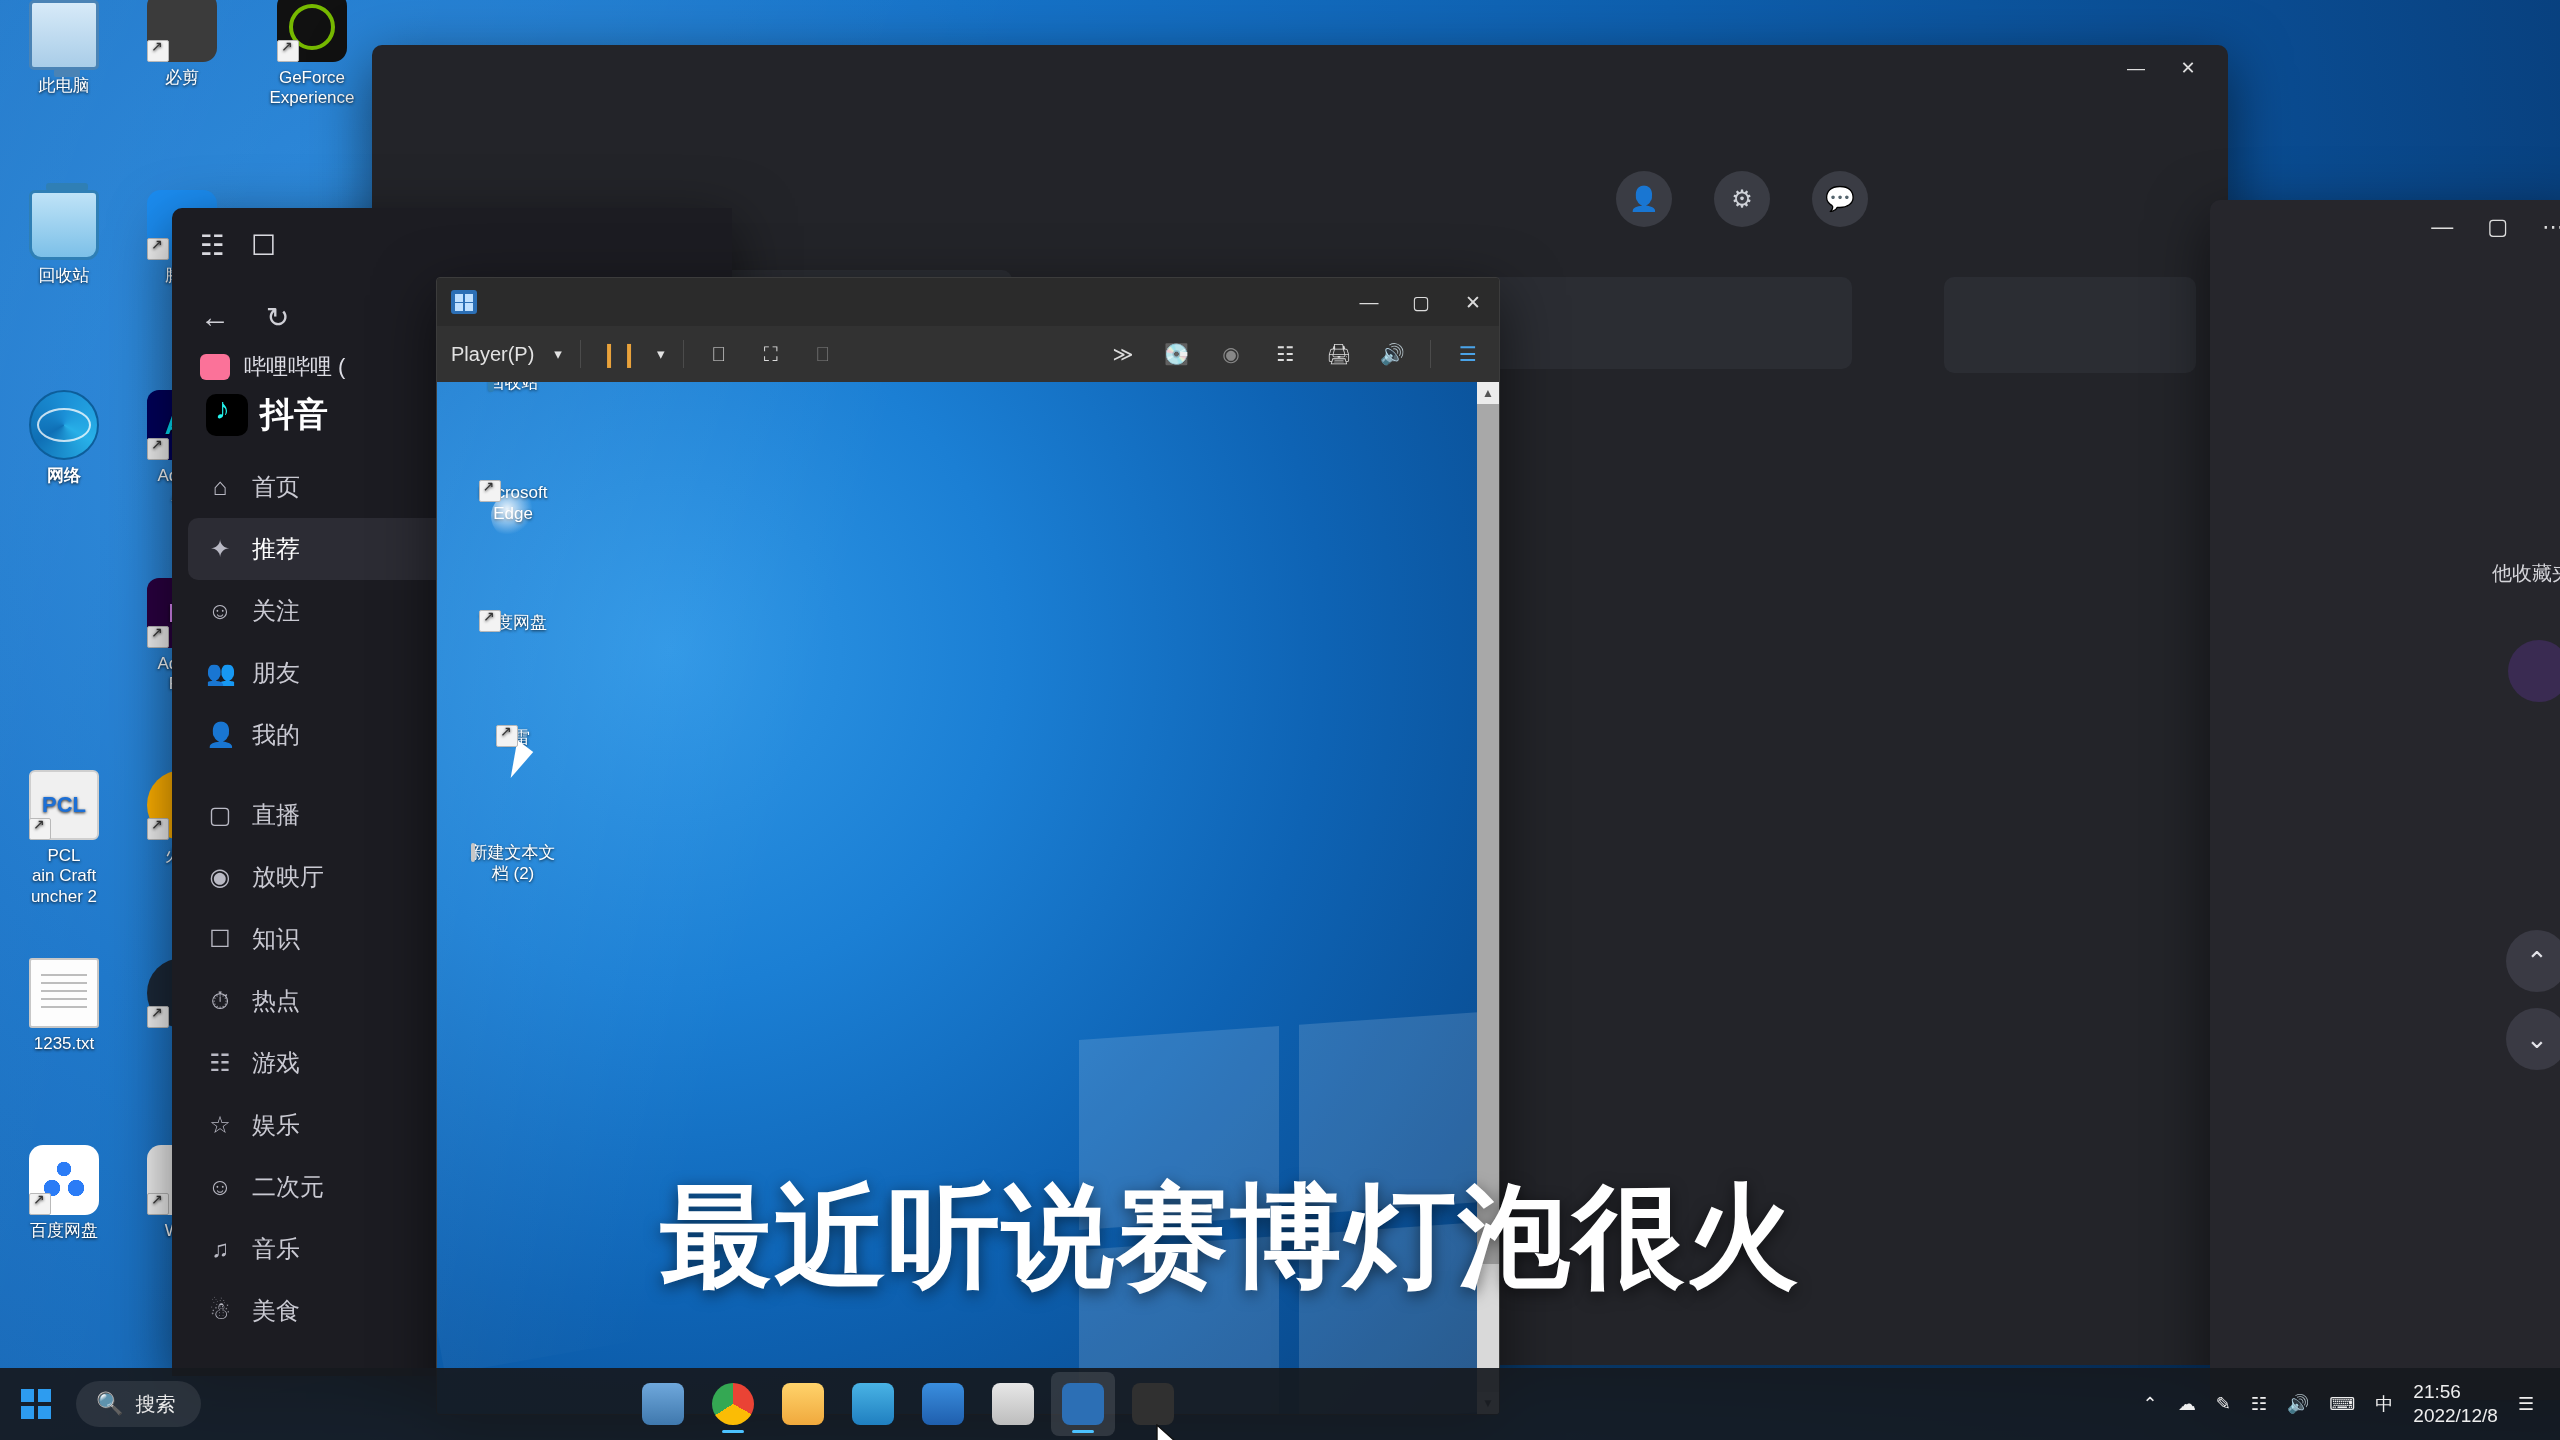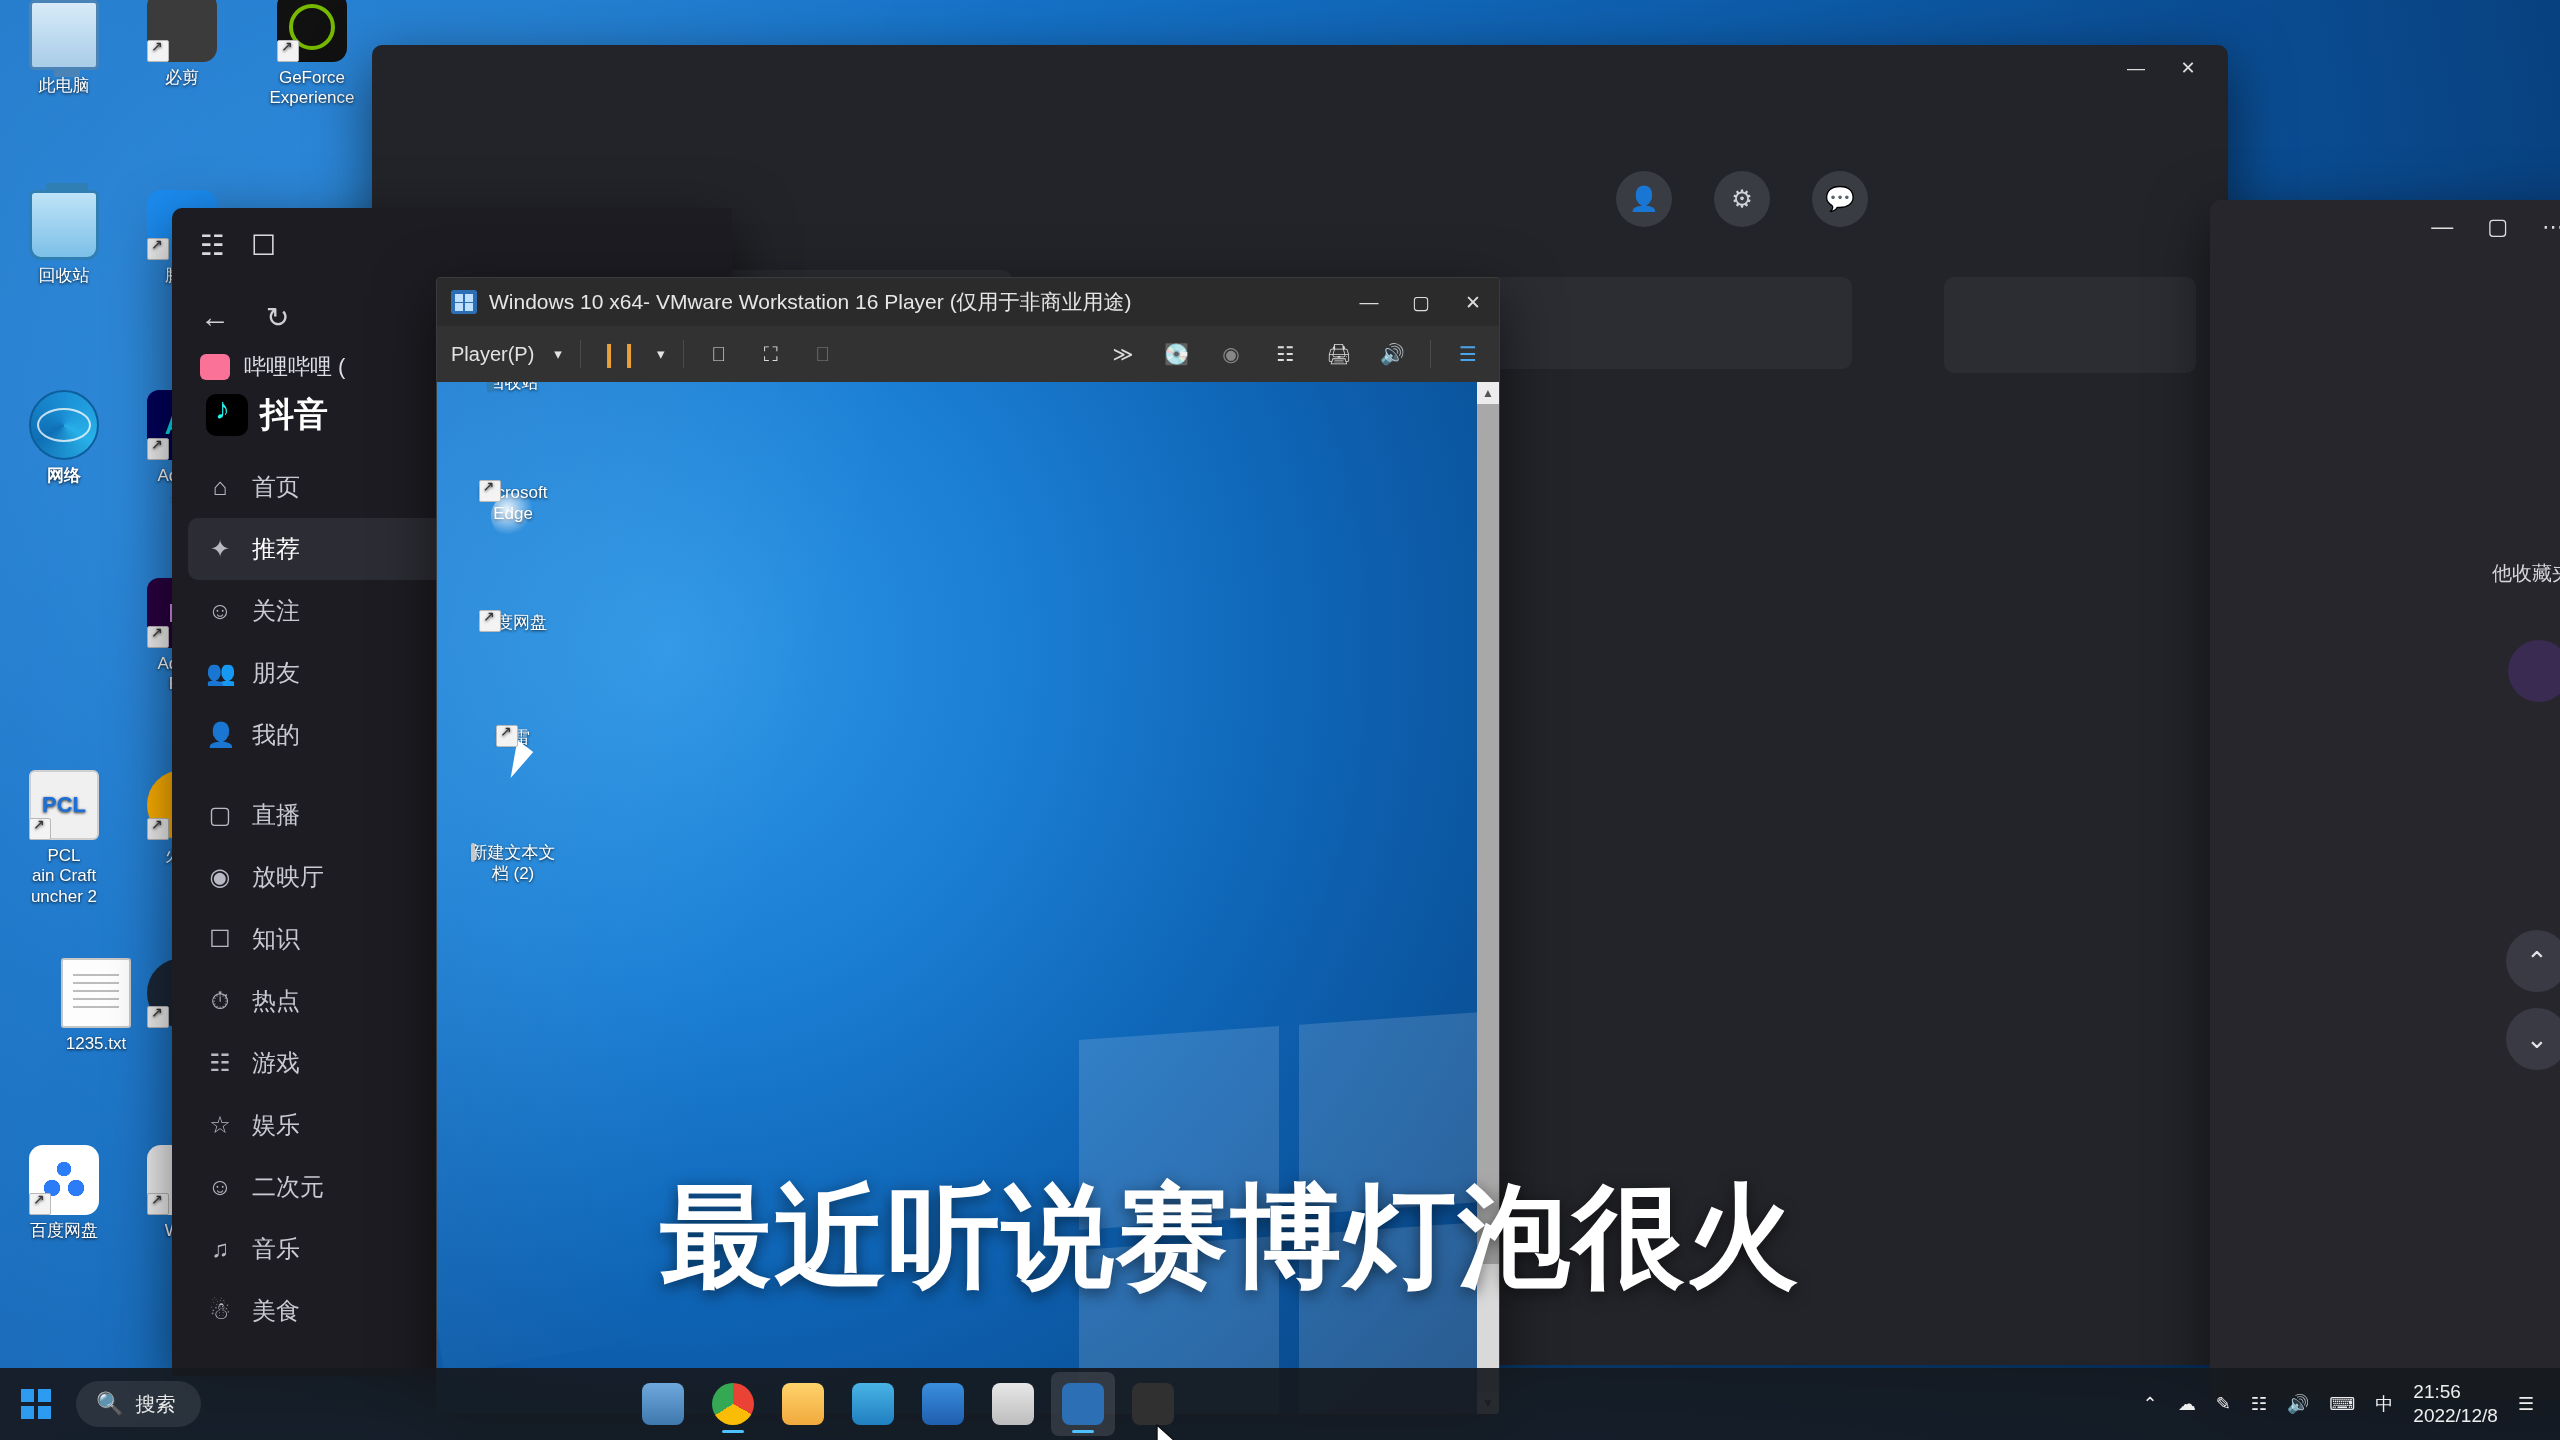--- a/index.html
+++ b/index.html
@@ -232,21 +232,21 @@
 uncher 2</span>
   </div>
   <div class="dicon" style="left:118px;top:770px;">
     <span class="glyph">
         <span class="ic-flame" style="position:absolute;inset:0;"></span>
         <span class="shortcut-arrow"></span>
       </span>
     <span class="lbl">火绒</span>
   </div>
 
-  <div class="dicon" style="left:0px;top:958px;padding-left:32px;">
+  <div class="dicon" style="left:0px;top:958px;">
     <span class="glyph">
         <span class="ic-doc" style="position:absolute;inset:0;"></span>
       </span>
     <span class="lbl">1235.txt</span>
   </div>
   <div class="dicon" style="left:118px;top:958px;">
     <span class="glyph">
         <span class="ic-steam" style="position:absolute;inset:0;"></span>
         <span class="shortcut-arrow"></span>
       </span>
@@ -374,21 +374,20 @@
     </div>
     <div style="position:absolute;right:22px;bottom:330px;display:flex;flex-direction:column;gap:16px;">
       <div class="circle-btn">⌃</div>
       <div class="circle-btn">⌄</div>
     </div>
   </div>
 
   <div class="win" id="vmware">
     <div id="vm-title">
       <span class="vicon"></span>
-      <span>Windows 10 x64- VMware Workstation 16 Player (仅用于非商业用途)</span>
       <div class="wbtns">
         <div>—</div>
         <div>▢</div>
         <div>✕</div>
       </div>
     </div>
 
     <div id="vm-toolbar">
       <span style="display:flex;align-items:center;gap:20px;">
         <span>Player(P)</span>

